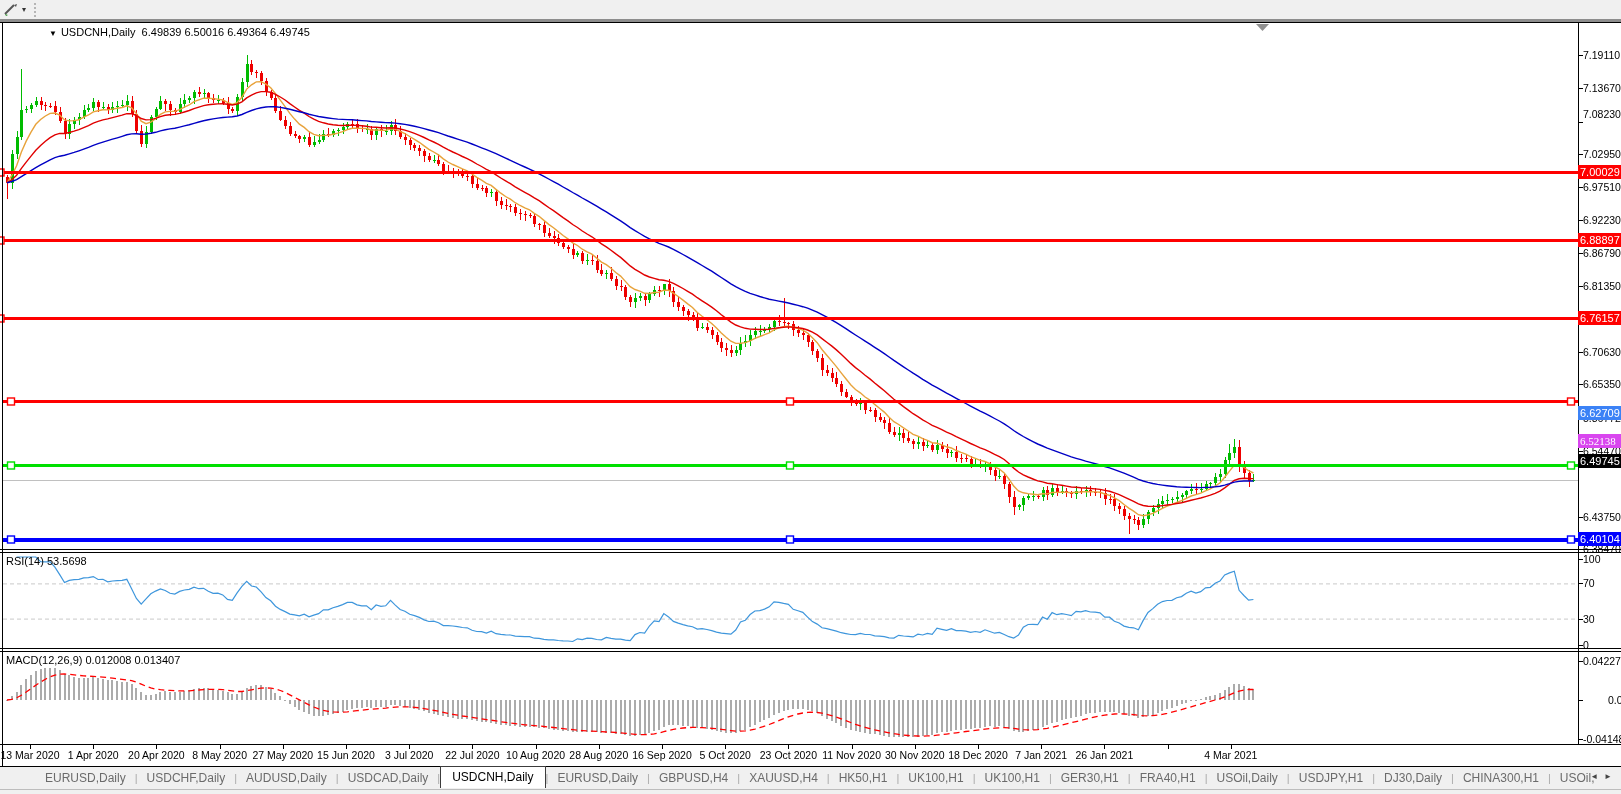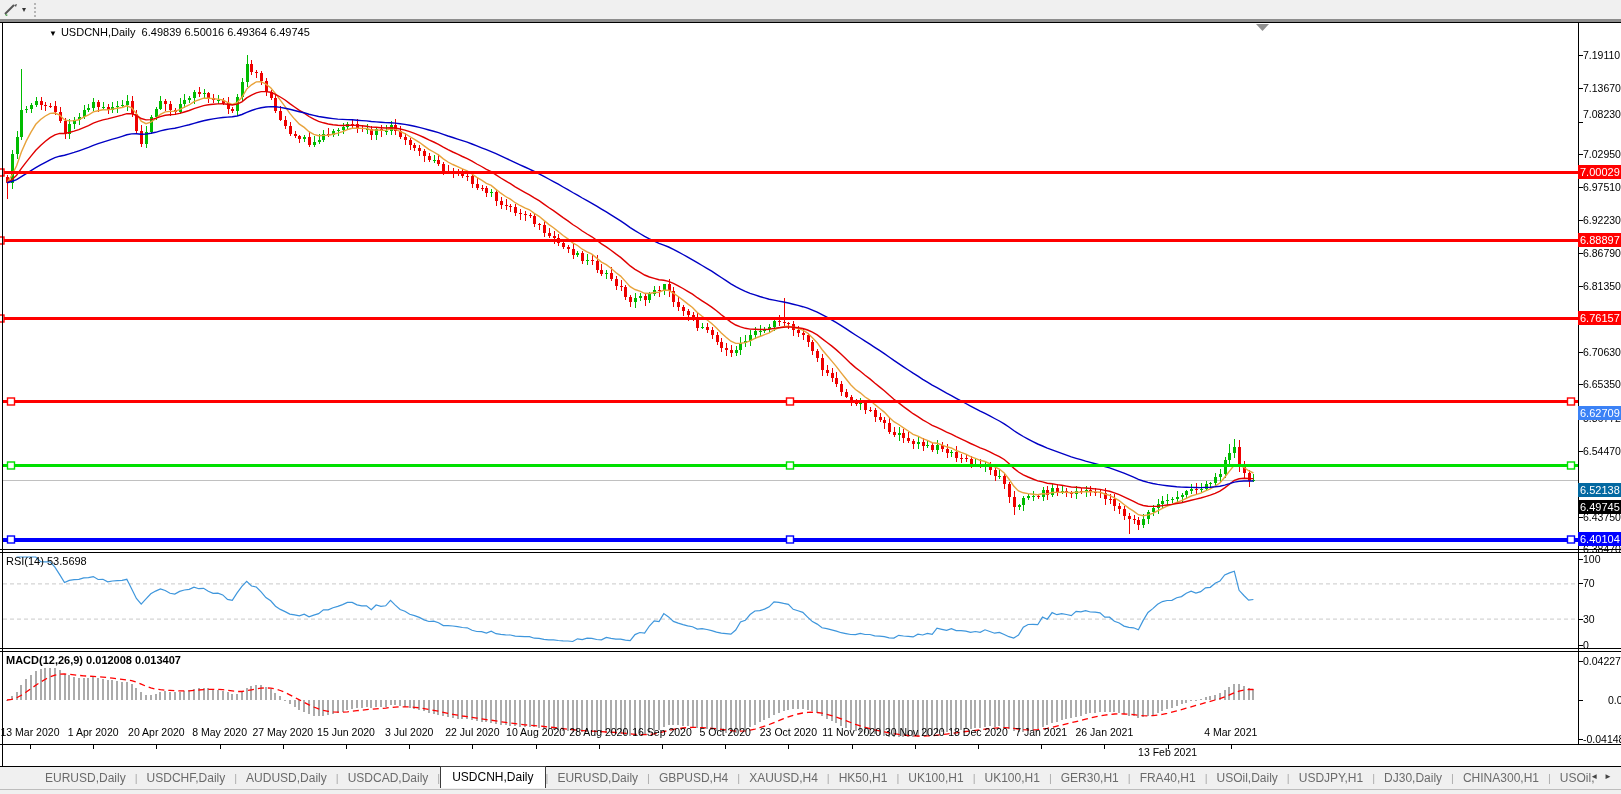--- a/index.html
+++ b/index.html
@@ -19,21 +19,21 @@
   .chart-window{position:absolute;left:0;top:22px;width:1621px;height:745px;background:#ffffff;}
   #chart-svg{position:absolute;left:0;top:0;width:1621px;height:794px;pointer-events:none;}
   .plot-hitarea{position:absolute;left:3px;top:23px;width:1575px;height:526px;}
   .chart-title{position:absolute;left:6px;top:26px;font-size:11px;color:#000;white-space:pre;margin-left:43px;}
   .chart-title .tri{font-size:8px;color:#000;margin-right:4px;}
   .pane-label{position:absolute;left:6px;font-size:11px;color:#000;white-space:pre;}
   .axis-label{position:absolute;left:1583px;width:38px;height:14px;line-height:14px;
               font-size:10.5px;color:#000;white-space:nowrap;}
   .price-tag{position:absolute;left:1578px;width:43px;height:14px;line-height:14px;
              font-size:11px;color:#fff;padding-left:2px;box-sizing:border-box;white-space:nowrap;}
-  .date-label{position:absolute;top:726px;font-size:10.5px;color:#000;white-space:nowrap;
+  .date-label{position:absolute;top:749px;font-size:10.5px;color:#000;white-space:nowrap;
               transform:translateX(-50%);}
   
   .tab-bar{position:absolute;left:0;top:767px;width:1621px;height:22px;background:#f0f0f0;
            display:flex;align-items:center;padding-left:36px;box-sizing:border-box;font-size:12px;}
   .tab{color:#6b6b6b;padding:2px 9px;white-space:nowrap;cursor:default;}
   .tab.active{background:#ffffff;border:1px solid #3c3c3c;border-bottom:none;color:#000;
               padding:3px 11px 4px 11px;margin-top:-2px;}
   .tab-sep{color:#aaaaaa;font-size:11px;}
   .tab-arrows{position:absolute;right:3px;top:772px;font-size:8px;color:#444;letter-spacing:6px;}
   .status-strip{position:absolute;left:0;top:789px;width:1621px;height:5px;background:#f0f0f0;
@@ -935,44 +935,44 @@
       <line x1="978.5" y1="745" x2="978.5" y2="749" stroke="#000" stroke-width="1" shape-rendering="crispEdges"></line>
       <line x1="1041.5" y1="745" x2="1041.5" y2="749" stroke="#000" stroke-width="1" shape-rendering="crispEdges"></line>
       <line x1="1104.5" y1="745" x2="1104.5" y2="749" stroke="#000" stroke-width="1" shape-rendering="crispEdges"></line>
       <line x1="1168.5" y1="745" x2="1168.5" y2="749" stroke="#000" stroke-width="1" shape-rendering="crispEdges"></line>
       <line x1="1231.5" y1="745" x2="1231.5" y2="749" stroke="#000" stroke-width="1" shape-rendering="crispEdges"></line>
     </svg>
 
   <div class="chart-title"><span class="tri">▼</span><span>USDCNH,Daily</span><span>&nbsp; </span><span>6.49839 6.50016 6.49364 6.49745</span></div>
 
   <div class="pane-label" style="top:555px;"><span>RSI(14)</span><span>&nbsp;</span><span>53.5698</span></div>
-  <div class="pane-label" style="top:654px;font-weight:bold;"><span>MACD(12,26,9)</span><span>&nbsp;</span><span>0.012008 0.013407</span></div>
+  <div class="pane-label" style="top:654px;"><span>MACD(12,26,9)</span><span>&nbsp;</span><span>0.012008 0.013407</span></div>
 
   <div id="price-axis">
       <div class="axis-label" style="top: 48px;">7.19110</div>
       <div class="axis-label" style="top: 81.3254px;">7.13670</div>
       <div class="axis-label" style="top: 107px;">7.08230</div>
       <div class="axis-label" style="top: 146.996px;">7.02950</div>
       <div class="axis-label" style="top: 180.321px;">6.97510</div>
       <div class="axis-label" style="top: 212.667px;">6.92230</div>
       <div class="axis-label" style="top: 245.992px;">6.86790</div>
       <div class="axis-label" style="top: 279.317px;">6.81350</div>
       <div class="axis-label" style="top: 344.988px;">6.70630</div>
       <div class="axis-label" style="top: 377.333px;">6.65350</div>
       <div class="axis-label" style="top: 410.659px;">5.86772</div>
       <div class="axis-label" style="top: 443.984px;">6.54470</div>
       <div class="axis-label" style="top: 509.655px;">6.43750</div>
       <div class="axis-label" style="top: 542px;">6.38470</div>
       <div class="price-tag" style="top: 164.89px; background: rgb(255, 0, 0);">7.00029</div>
       <div class="price-tag" style="top: 233.085px; background: rgb(255, 0, 0);">6.88897</div>
       <div class="price-tag" style="top: 311.13px; background: rgb(255, 0, 0);">6.76157</div>
       <div class="price-tag" style="top: 406px; background: #3b82f6;">6.62709</div>
-      <div class="price-tag" style="top: 483px; background: #0369a1;">6.52138</div>
+      <div class="price-tag" style="top: 434px; background: #d946ef; font-family: Liberation Serif, serif;">6.52138</div>
       <div class="price-tag" style="top: 531.99px; background: rgb(0, 0, 255);">6.40104</div>
-      <div class="price-tag" style="top: 500px; background: rgb(0, 0, 0); color: rgb(255, 255, 255);">6.49745</div>
+      <div class="price-tag" style="top: 454px; background: rgb(0, 0, 0); color: rgb(255, 255, 255);">6.49745</div>
     </div>
   <div id="sub-axis">
       <div class="axis-label" style="top: 552px;">100</div>
       <div class="axis-label" style="top: 576.4px;">70</div>
       <div class="axis-label" style="top: 611.6px;">30</div>
       <div class="axis-label" style="top: 638px;">0</div>
       <div class="axis-label" style="top: 653.642px;">0.042275</div>
       <div class="axis-label" style="top: 693px; margin-left: 25px;">0.00</div>
       <div class="axis-label" style="top: 731.618px;">-0.04148</div>
     </div>

